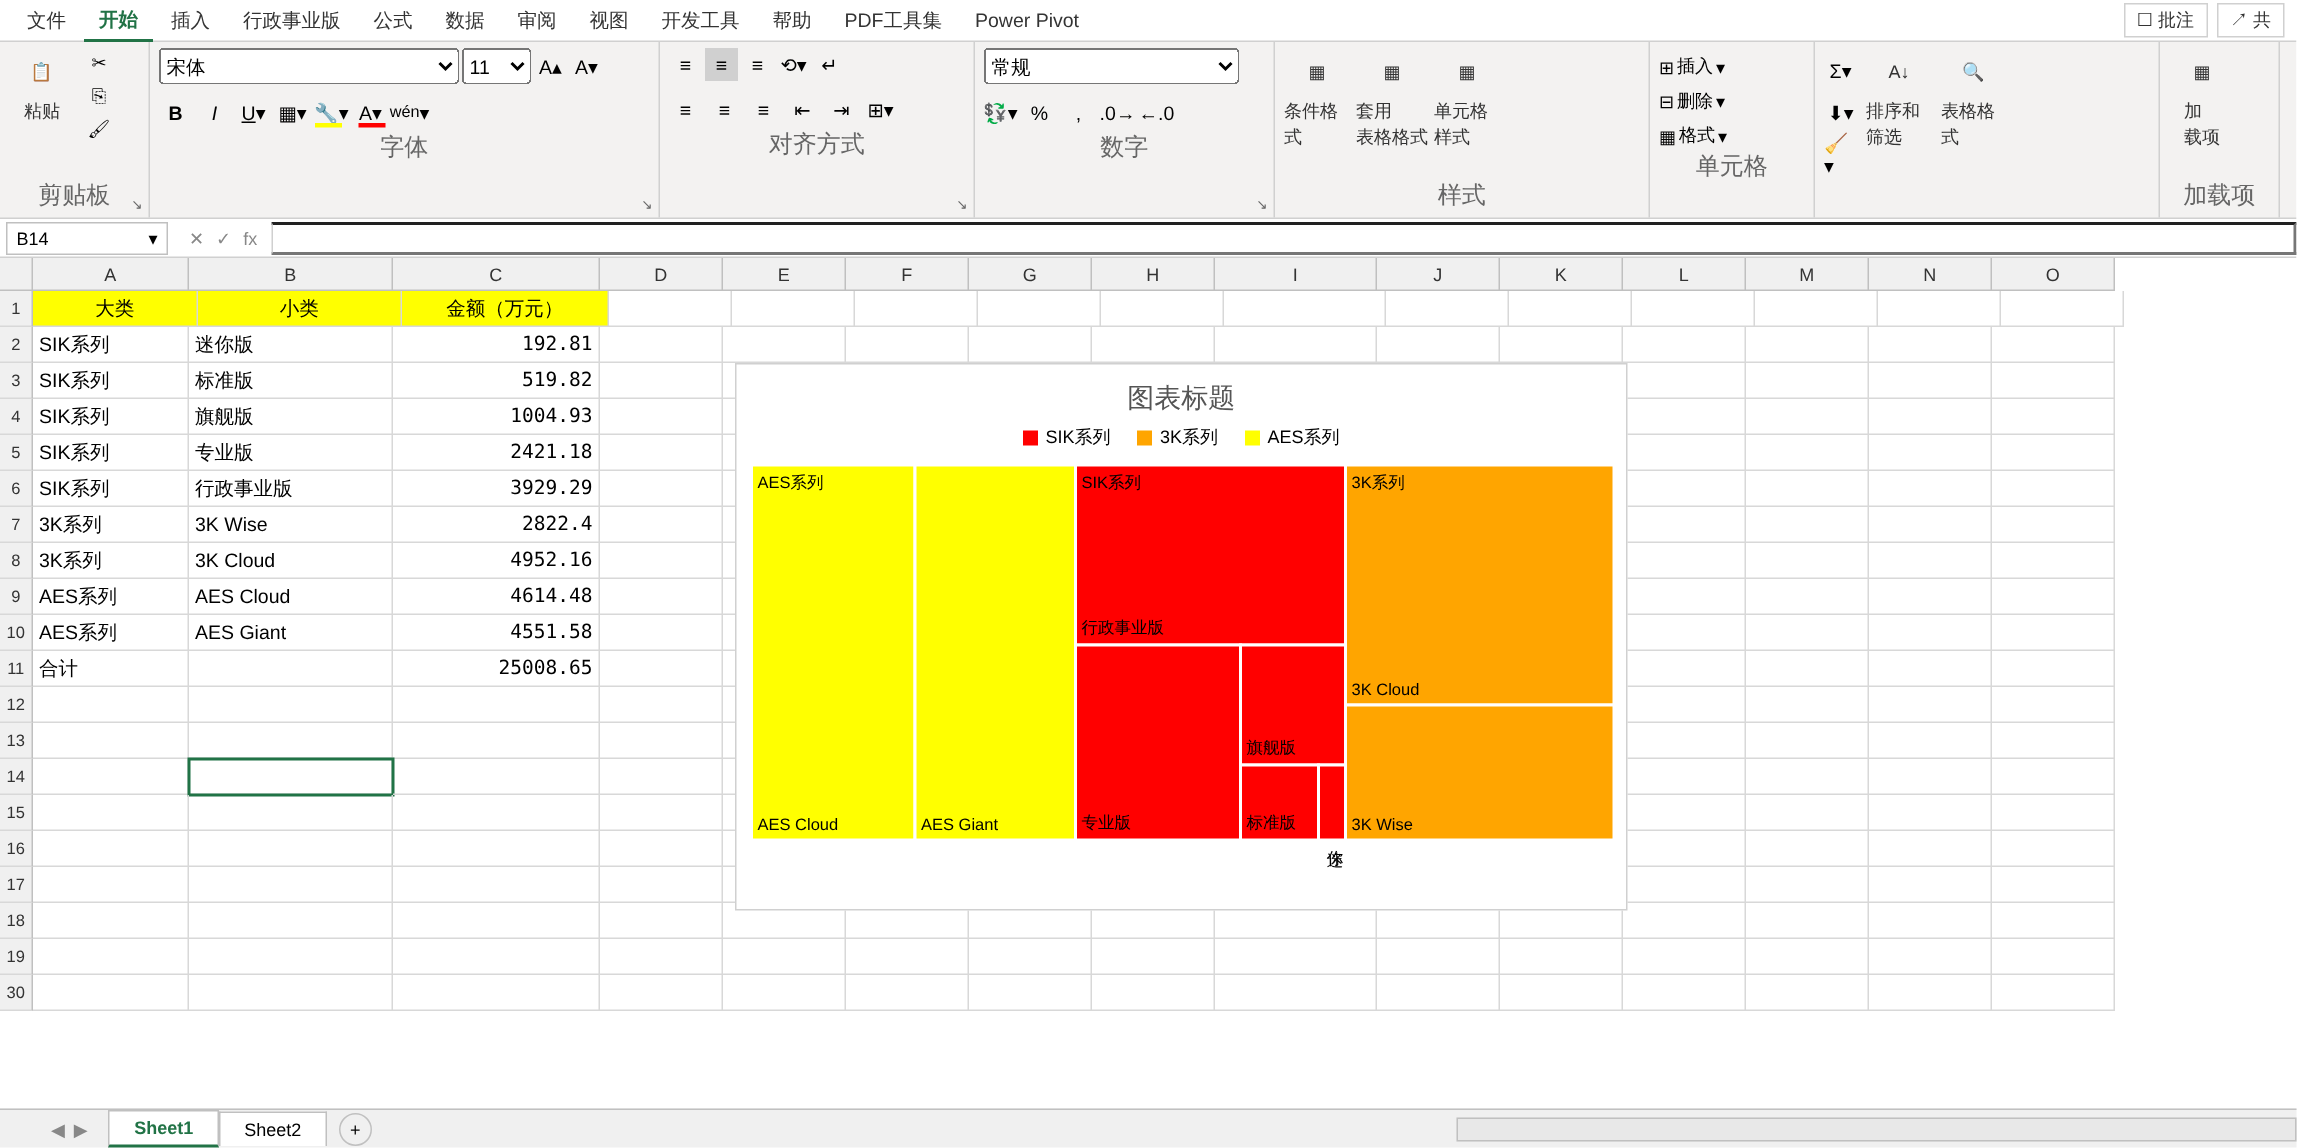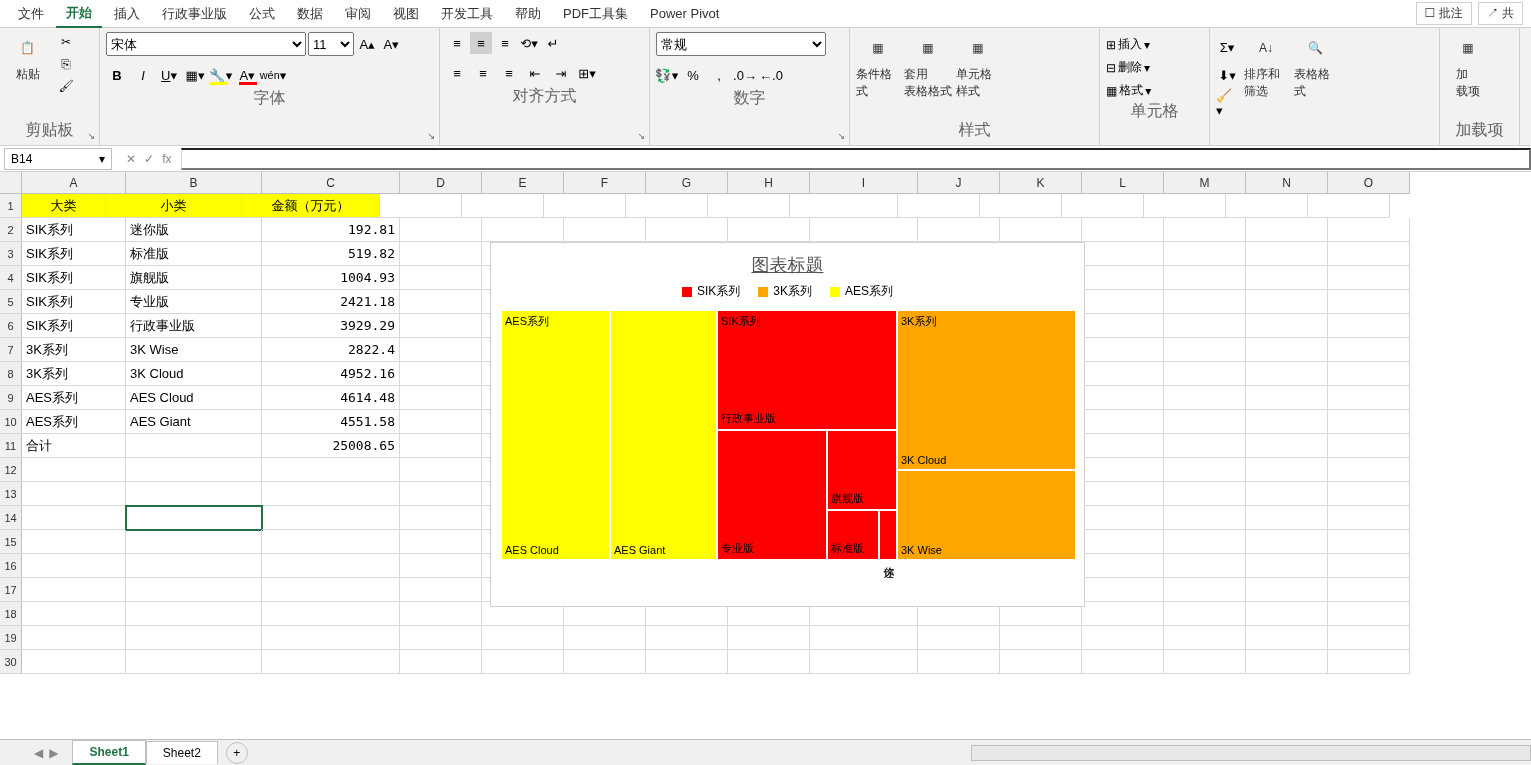--- a/index.html
+++ b/index.html
@@ -48,21 +48,21 @@
 .rh { background: #f0f0f0; border-right: 1px solid #c0c0c0; border-bottom: 1px solid #d8d8d8; text-align: center; font-size: 11px; height: 24px; line-height: 24px; color: #333; cursor: pointer; }
 .cells { position: absolute; left: 22px; top: 22px; }
 .row { display: flex; height: 24px; }
 .cell { border-right: 1px solid #d8d8d8; border-bottom: 1px solid #d8d8d8; padding: 2px 4px; font-size: 13px; line-height: 20px; overflow: hidden; white-space: nowrap; }
 .hdr { background: #ffff00; text-align: center; }
 .num { text-align: right; font-family: Consolas, monospace; }
 .sel { outline: 2px solid #217346; outline-offset: -1px; }
 
 
 .chart { position: absolute; left: 490px; top: 320px; width: 595px; height: 365px; background: #fff; border: 1px solid #d0d0d0; }
-.chart-title { text-align: center; font-size: 18px; color: #555; padding: 10px 0 6px 0; text-decoration: underline; }
+.chart-title { text-align: center; font-size: 18px; color: #555; padding: 10px 0 6px 0; }
 .legend { display: flex; justify-content: center; gap: 18px; font-size: 12px; padding-bottom: 10px; }
 .lg { display: flex; align-items: center; gap: 5px; }
 .sw { width: 10px; height: 10px; }
 .tm { position: relative; margin: 0 10px 10px 10px; height: 250px; }
 .blk { position: absolute; font-size: 11px; color: #000; }
 .blk .lbl-top { position: absolute; left: 4px; top: 4px; }
 .blk .lbl-bot { position: absolute; left: 4px; bottom: 4px; }
 .gap { outline: 2px solid #fff; outline-offset: -1px; }
 
 
@@ -282,21 +282,21 @@
       <div class="rh">14</div>
       <div class="rh">15</div>
       <div class="rh">16</div>
       <div class="rh">17</div>
       <div class="rh">18</div>
       <div class="rh">19</div>
       <div class="rh">30</div>
     </div>
   <div class="cells" id="cells">
       <div class="row">
-        <div class="cell hdr" style="width: 84px;">大类</div>
+        <div class="cell hdr" style="width: 110px;">大类</div>
         <div class="cell hdr" style="width: 136px;">小类</div>
         <div class="cell hdr" style="width: 138px;">金额（万元）</div>
         <div class="cell" style="width: 82px;"></div>
         <div class="cell" style="width: 82px;"></div>
         <div class="cell" style="width: 82px;"></div>
         <div class="cell" style="width: 82px;"></div>
         <div class="cell" style="width: 82px;"></div>
         <div class="cell" style="width: 108px;"></div>
         <div class="cell" style="width: 82px;"></div>
         <div class="cell" style="width: 82px;"></div>

